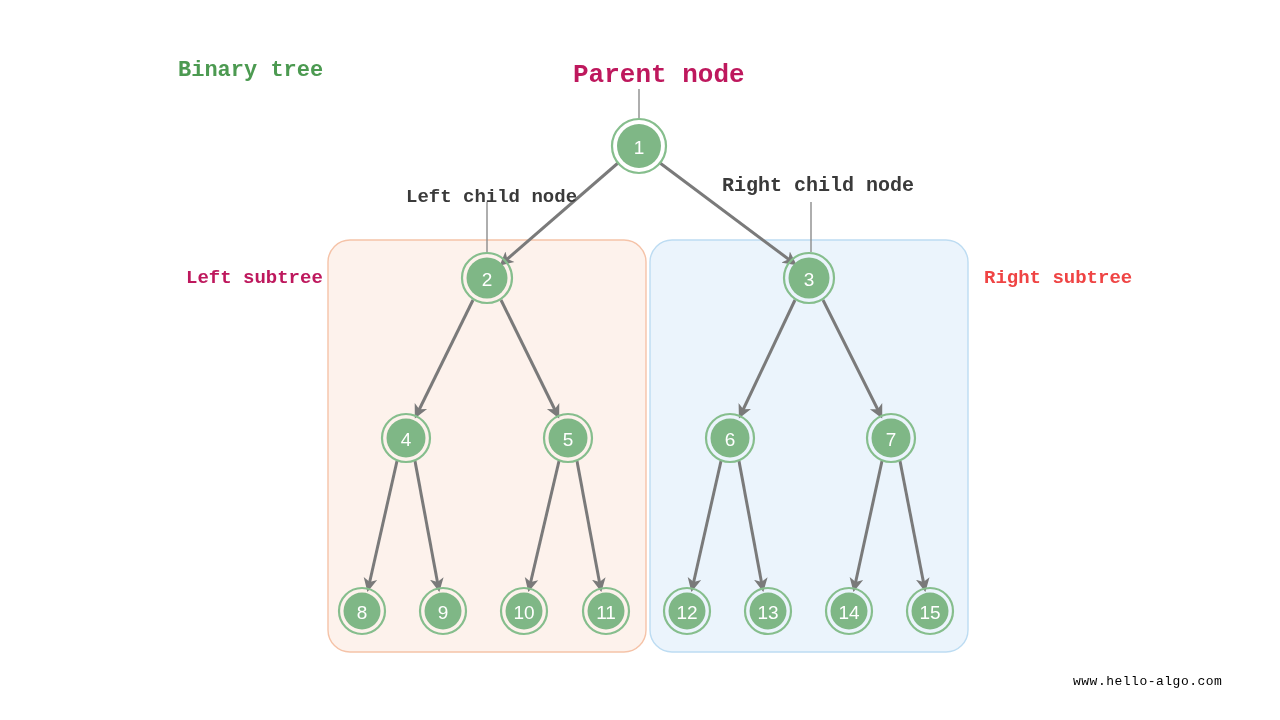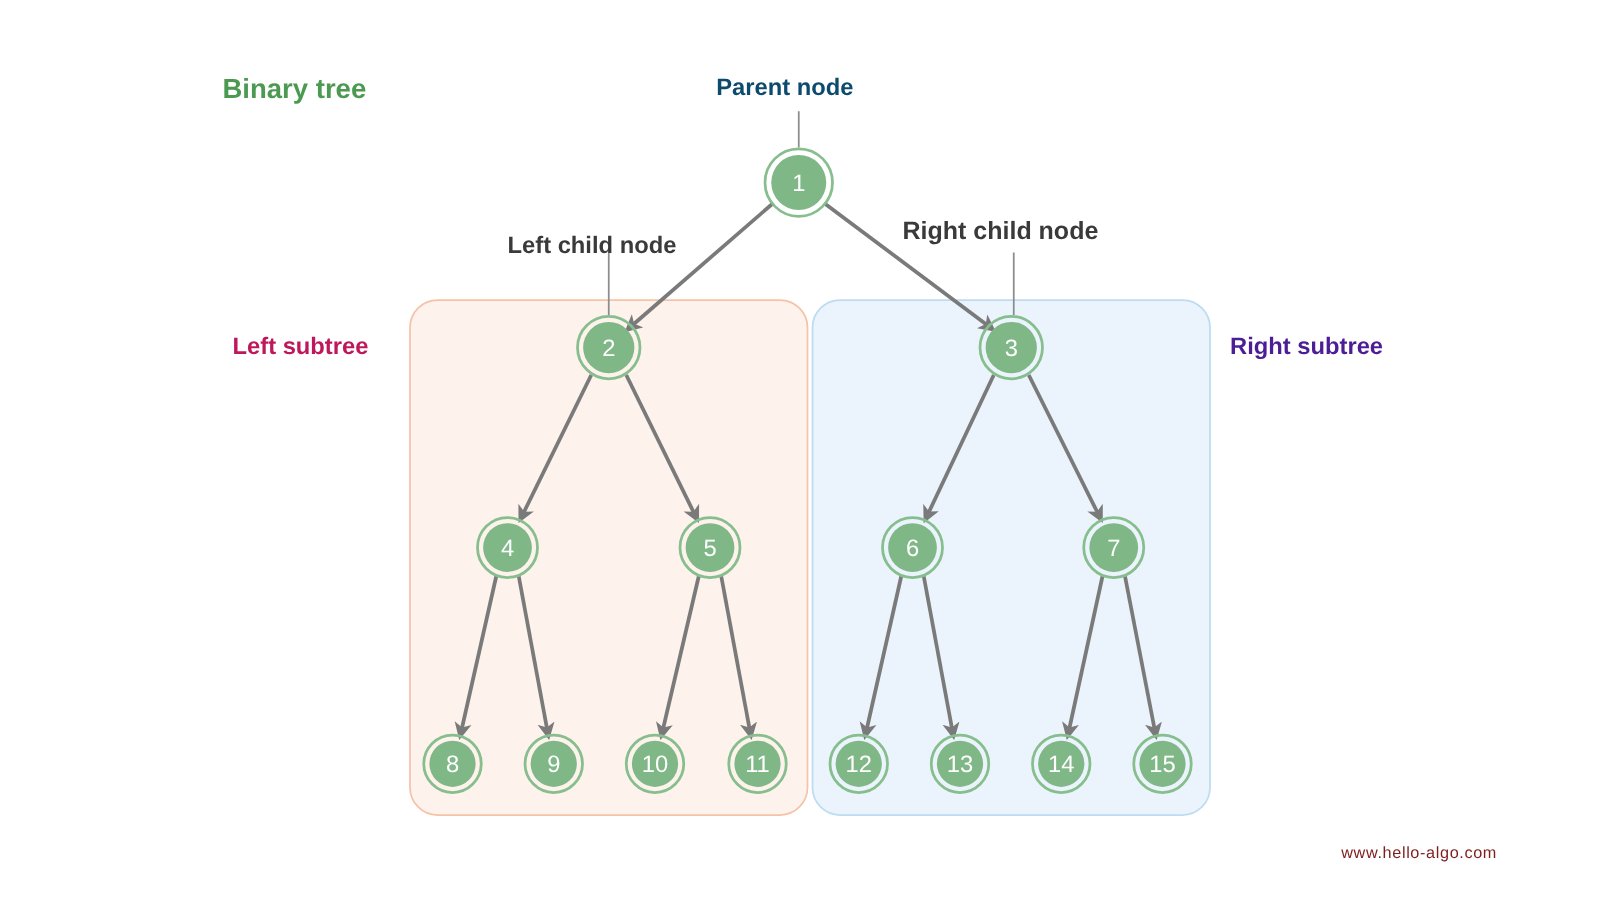--- a/index.html
+++ b/index.html
@@ -19,35 +19,35 @@
   }
   #diagram-svg {
     position: absolute;
     left: 0;
     top: 0;
     width: 1280px;
     height: 720px;
   }
   .lbl {
     position: absolute;
-    font-family: Liberation Sans, sans-serif;
+    font-family: Liberation Mono, monospace;
     font-weight: bold;
     white-space: nowrap;
   }
   #title-binary-tree {
     left: 178px;
     top: 58px;
     font-size: 22px;
     color: #4C9A51;
   }
   #label-parent-node {
     left: 573px;
     top: 60px;
-    font-size: 19px;
-    color: #0c4a6e;
+    font-size: 26px;
+    color: #be185d;
   }
   #label-left-child {
     left: 406px;
     top: 174px;
     font-size: 19px;
     color: #3a3a3a;
     margin-top: 12px;
   }
   #label-right-child {
     left: 722px;
@@ -58,29 +58,29 @@
   #label-left-subtree {
     left: 186px;
     top: 267px;
     font-size: 19px;
     color: #be185d;
   }
   #label-right-subtree {
     left: 984px;
     top: 267px;
     font-size: 19px;
-    color: #4c1d95;
+    color: #ef4444;
   }
   #watermark {
     position: absolute;
     left: 1073px;
     top: 674px;
-    font-family: Liberation Sans, sans-serif;
+    font-family: Liberation Mono, monospace;
     font-size: 13px;
-    color: #7f1d1d;
+    color: #000000;
     letter-spacing: 0.5px;
     white-space: nowrap;
     text-align: center;
   }
   .node-text {
     font-family: "Liberation Sans", sans-serif;
     fill: #ffffff;
     font-size: 19px;
     text-anchor: middle;
     dominant-baseline: central;

